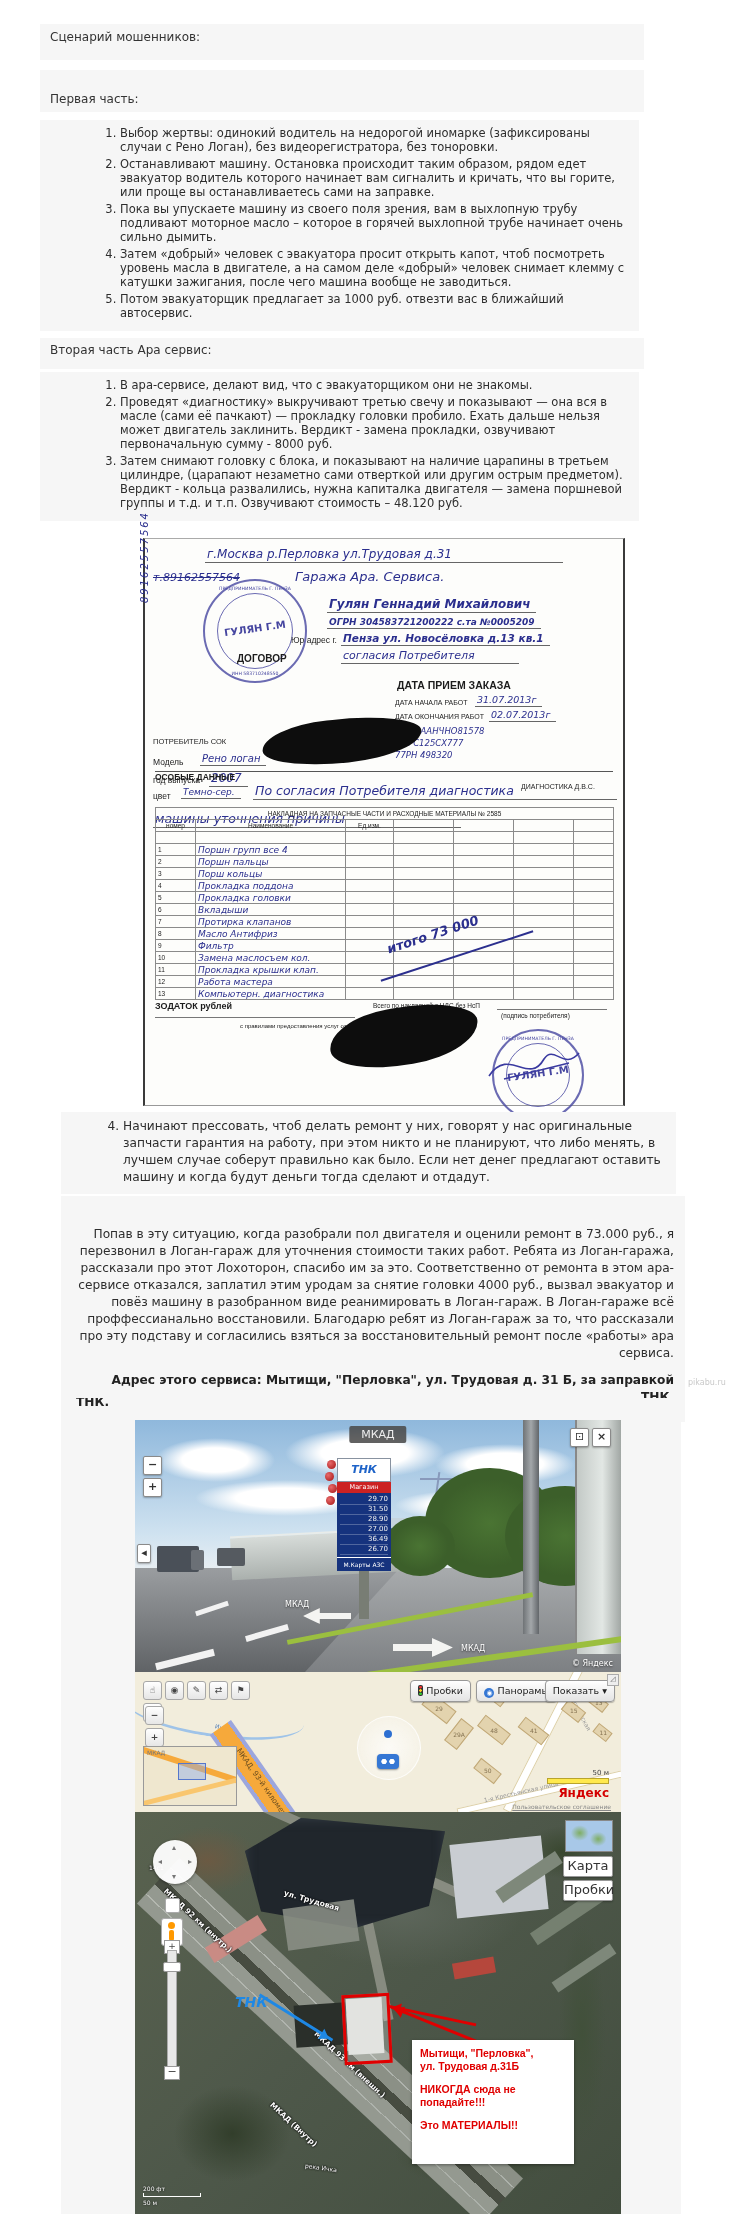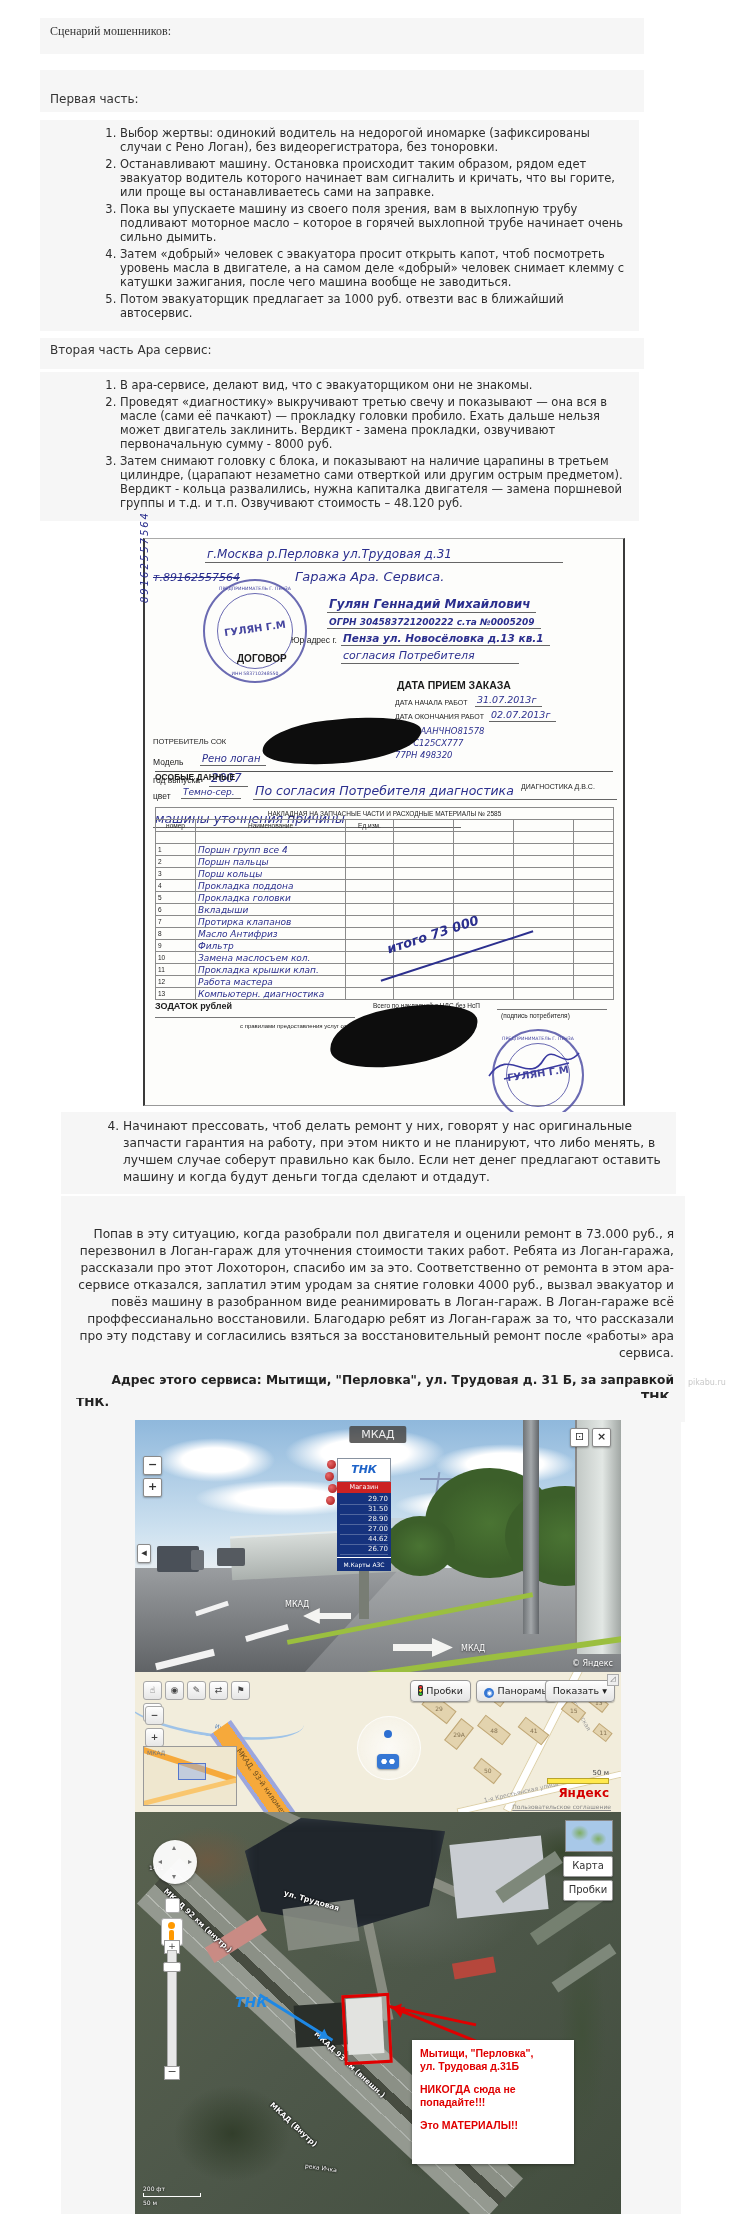--- a/index.html
+++ b/index.html
@@ -1,21 +1,21 @@
 <!DOCTYPE html>
 <html><head>
 <meta charset="utf-8">
 <style>
   html,body{margin:0;padding:0;}
   body{width:740px;height:2214px;position:relative;background:#fff;overflow:hidden;
        font-family:"DejaVu Sans",sans-serif;color:#2d2d2d;}
   .blk{position:absolute;background:#f6f6f6;}
   .t1{font-size:12px;color:#333;}
   
-  #b-title{left:40px;top:18px;width:584px;height:30px;padding:6px 10px 0 10px;font-family:Liberation Serif, serif;}
+  #b-title{left:40px;top:24px;width:584px;height:30px;padding:6px 10px 0 10px;}
   #b-part1{left:40px;top:70px;width:584px;height:42px;padding:0 10px;}
   #b-part1 span{position:absolute;left:10px;bottom:6px;}
   #b-list1{left:40px;top:120px;width:594px;padding:6px 5px 8px 0;}
   #b-part2{left:40px;top:338px;width:584px;height:26px;padding:5px 10px 0 10px;}
   #b-list2{left:40px;top:372px;width:594px;padding:6px 5px 8px 0;}
   ol.lst{margin:0;padding:0 0 0 80px;font-size:11.5px;line-height:14px;}
   ol.lst li{margin:0 0 3px 0;}
   #b-item4{left:61px;top:1112px;width:610px;padding:6px 5px 8px 0;}
   ol.big{margin:0;padding:0 0 0 62px;font-size:12.2px;line-height:17px;}
   #b-para{left:61px;top:1196px;width:598px;height:196px;padding:30px 11px 0 15px;overflow:hidden;text-align:right;}
@@ -129,21 +129,21 @@
   #pegman{position:absolute;left:26px;top:106px;width:20px;height:26px;background:#fff;border:1px solid #aaa;border-radius:3px;}
   #pegman i{position:absolute;left:6px;top:3px;width:7px;height:7px;border-radius:50%;background:#f90;}
   #pegman b{position:absolute;left:7px;top:11px;width:5px;height:11px;background:#f90;border-radius:2px;}
   #zslider{position:absolute;left:32px;top:138px;width:8px;height:118px;background:#e8e8e8;border:1px solid #aaa;}
   #zhandle{position:absolute;left:28px;top:150px;width:16px;height:8px;background:#fff;border:1px solid #999;border-radius:2px;}
   #zplus{position:absolute;left:29px;top:128px;width:14px;height:12px;background:#fff;border:1px solid #999;font-size:9px;line-height:11px;text-align:center;color:#444;}
   #zminus{position:absolute;left:29px;top:254px;width:14px;height:12px;background:#fff;border:1px solid #999;font-size:11px;line-height:10px;text-align:center;color:#444;}
   #world-thumb{position:absolute;right:8px;top:8px;width:46px;height:30px;border:1px solid #888;
      background:radial-gradient(closest-side at 30% 40%,#7fae62,transparent 65%),radial-gradient(closest-side at 70% 60%,#7fae62,transparent 60%),#a8c8e8;}
   .sat-btn{position:absolute;right:8px;width:48px;height:19px;background:#fff;border:1px solid #999;border-radius:2px;
-     font-size:10px;color:#333;text-align:center;line-height:18px;box-shadow:0 1px 2px rgba(0,0,0,.3);}
+     font-size:13px;color:#333;text-align:center;line-height:18px;box-shadow:0 1px 2px rgba(0,0,0,.3);}
   #red-rect{position:absolute;left:208px;top:182px;width:42px;height:64px;border:3px solid #e00000;transform:rotate(-3deg);background:rgba(255,255,255,.25);}
   .red-arrow{position:absolute;height:3px;background:#e00000;}
   .red-arrow:before{content:"";position:absolute;left:-2px;top:-4px;border:6px solid transparent;border-right:9px solid #e00000;}
   #blue-arrow{position:absolute;left:118px;top:204px;width:86px;height:3px;background:#1e88e5;transform:rotate(32deg);}
   #blue-arrow:after{content:"";position:absolute;right:-2px;top:-4px;border:6px solid transparent;border-left:9px solid #1e88e5;}
   #tnk-blue{position:absolute;left:100px;top:182px;color:#1e88e5;font-size:14px;font-weight:bold;font-style:italic;}
   #note{position:absolute;left:277px;top:228px;width:146px;height:110px;background:#fff;box-shadow:0 1px 3px rgba(0,0,0,.4);padding:7px 8px;}
   #note div{color:#e00000;font-weight:bold;font-size:10.5px;line-height:13px;font-family:"Liberation Sans",sans-serif;}
   #note .gap{margin-top:10px;}
   #sat-scale{position:absolute;left:8px;bottom:8px;color:#fff;font-size:6px;text-shadow:0 0 2px #000;}
@@ -462,21 +462,21 @@
     <div class="gline" style="left:230px;top:234px;width:260px;height:6px;transform:rotate(-8deg);"></div>
     <div id="fuel">
       <div class="top">ТНК</div>
       <div class="shop">Магазин</div>
       <div class="board">
 
       <div class="pr">29.70</div>
           <div class="pr">31.50</div>
           <div class="pr">28.90</div>
           <div class="pr">27.00</div>
-          <div class="pr">44.62</div>
+          <div class="pr">36.49</div>
           <div class="pr">26.70</div>
         </div>
       <div class="btm">М.Карты АЗС</div>
       <div class="pillar"></div>
     </div>
     <div class="balloon" style="left:192px;top:40px;"></div>
     <div class="balloon" style="left:190px;top:52px;"></div>
     <div class="balloon" style="left:193px;top:64px;"></div>
     <div class="balloon" style="left:191px;top:76px;"></div>
     <div class="parrow" style="left:168px;top:188px;width:48px;height:16px;clip-path:polygon(0 50%,35% 0,35% 32%,100% 32%,100% 68%,35% 68%,35% 100%);"></div>

